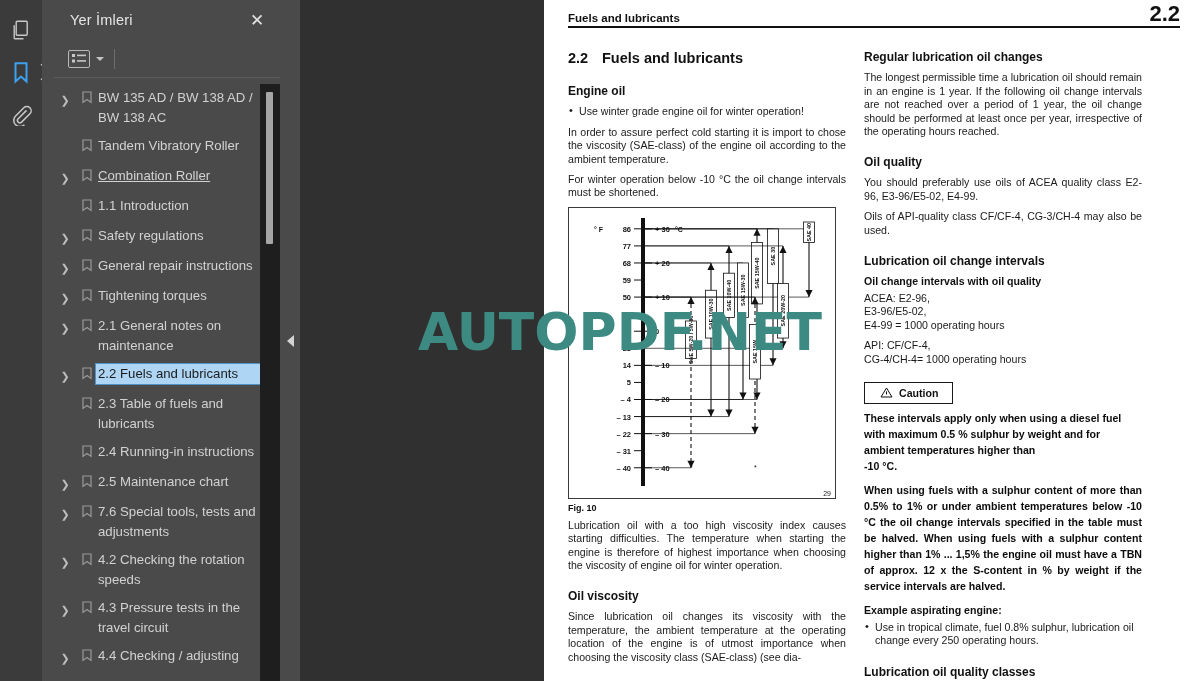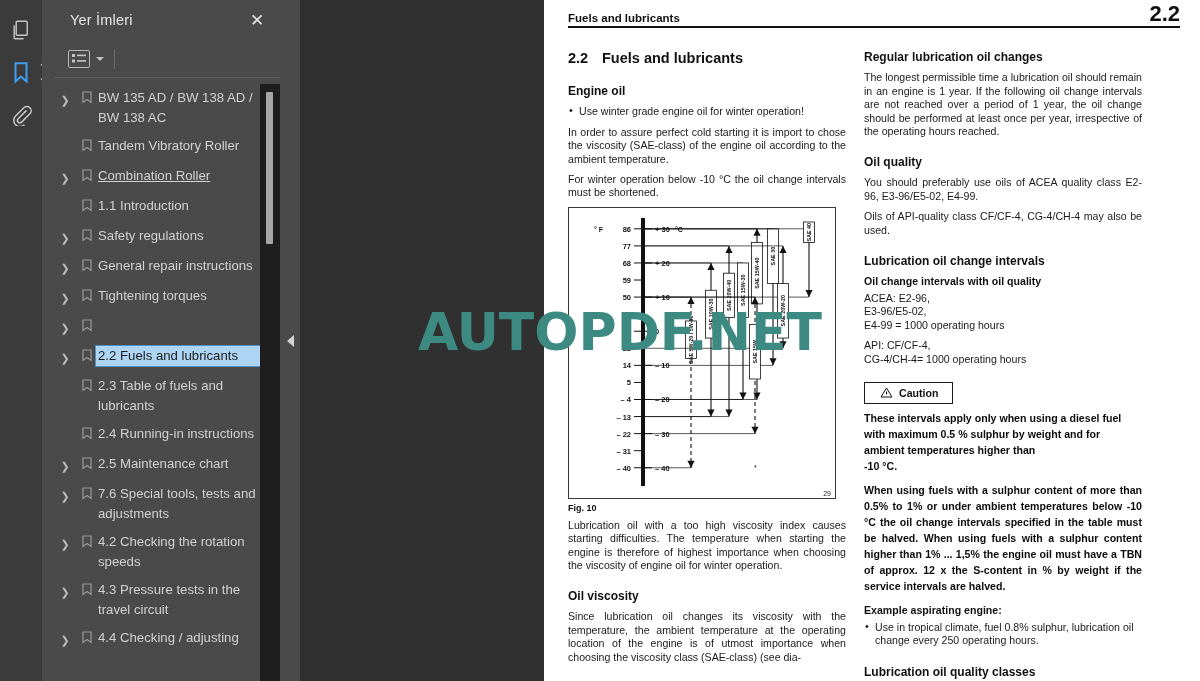--- a/index.html
+++ b/index.html
@@ -270,20 +270,21 @@
           </span>
           <span class="lbl">Tightening torques</span>
         </div>
         <div class="bm-row">
           <span class="twisty">❯</span>
           <span class="bmk">
             <svg width="10" height="13" viewBox="0 0 10 13" fill="none" stroke="#9a9a9a" stroke-width="1.2">
               <path d="M1 1h8v10.4L5 8.4 1 11.4z"></path>
             </svg>
           </span>
+          <span class="lbl">2.1 General notes on maintenance</span>
         </div>
         <div class="bm-row selected">
           <span class="twisty">❯</span>
           <span class="bmk">
             <svg width="10" height="13" viewBox="0 0 10 13" fill="none" stroke="#9a9a9a" stroke-width="1.2">
               <path d="M1 1h8v10.4L5 8.4 1 11.4z"></path>
             </svg>
           </span>
           <span class="lbl">2.2 Fuels and lubricants</span>
         </div>
@@ -513,21 +514,21 @@
             <div class="h3 sp">Oil viscosity</div>
             <p class="body">Since lubrication oil changes its viscosity with the temperature, the ambient temperature at the operating location of the engine is of utmost importance when choosing the viscosity class (SAE-class) (see dia-</p>
           </div>
 
           <div class="col">
             <div class="h3">Regular lubrication oil changes</div>
             <p class="body">The longest permissible time a lubrication oil should remain in an engine is 1 year. If the following oil change intervals are not reached over a period of 1 year, the oil change should be performed at least once per year, irrespective of the operating hours reached.</p>
 
             <div class="h3 sp">Oil quality</div>
             <p class="body">You should preferably use oils of ACEA quality class E2-96, E3-96/E5-02, E4-99.</p>
-            <p class="body">Oils of API-quality class CF/CF-4, CG-4/CH-4 may also be used.</p>
+            <p class="body">Oils of API-quality class CF/CF-4, CG-3/CH-4 may also be used.</p>
 
             <div class="h3 sp">Lubrication oil change intervals</div>
             <div class="h3 sm">Oil change intervals with oil quality</div>
 
             <div class="mono-lines">
               <div>ACEA:  E2-96,</div>
               <div>E3-96/E5-02,</div>
               <div>E4-99    =   1000 operating hours</div>
             </div>
             <div class="mono-lines">

